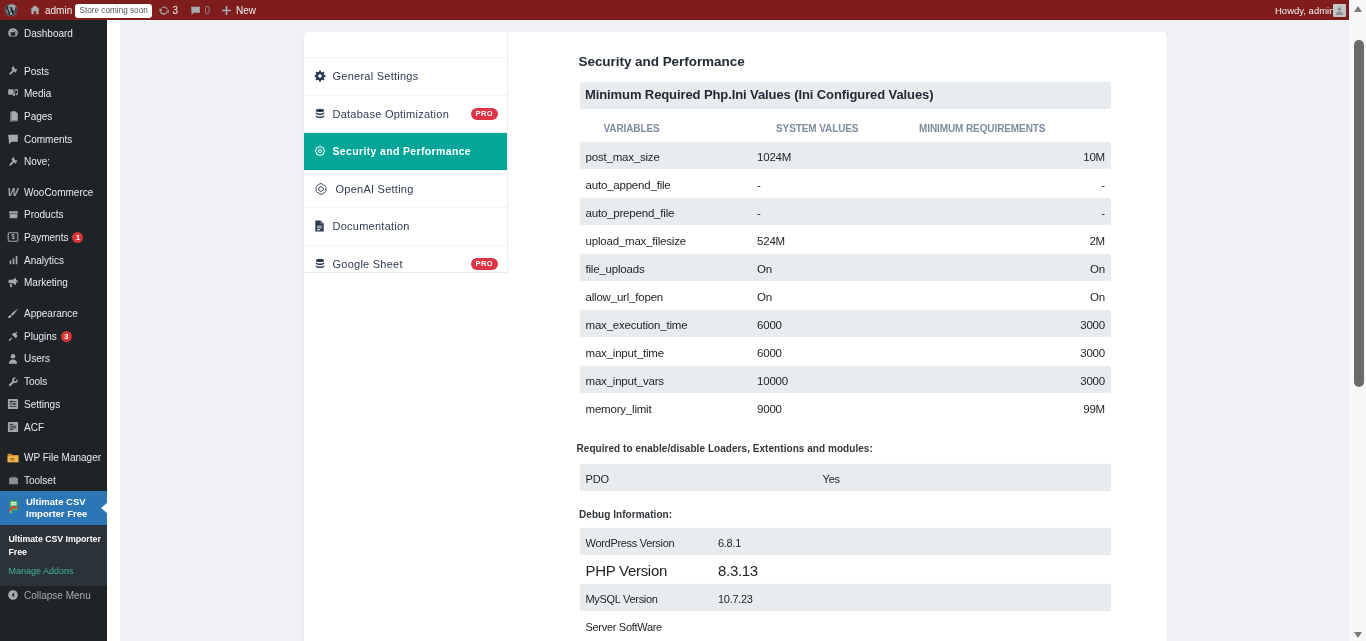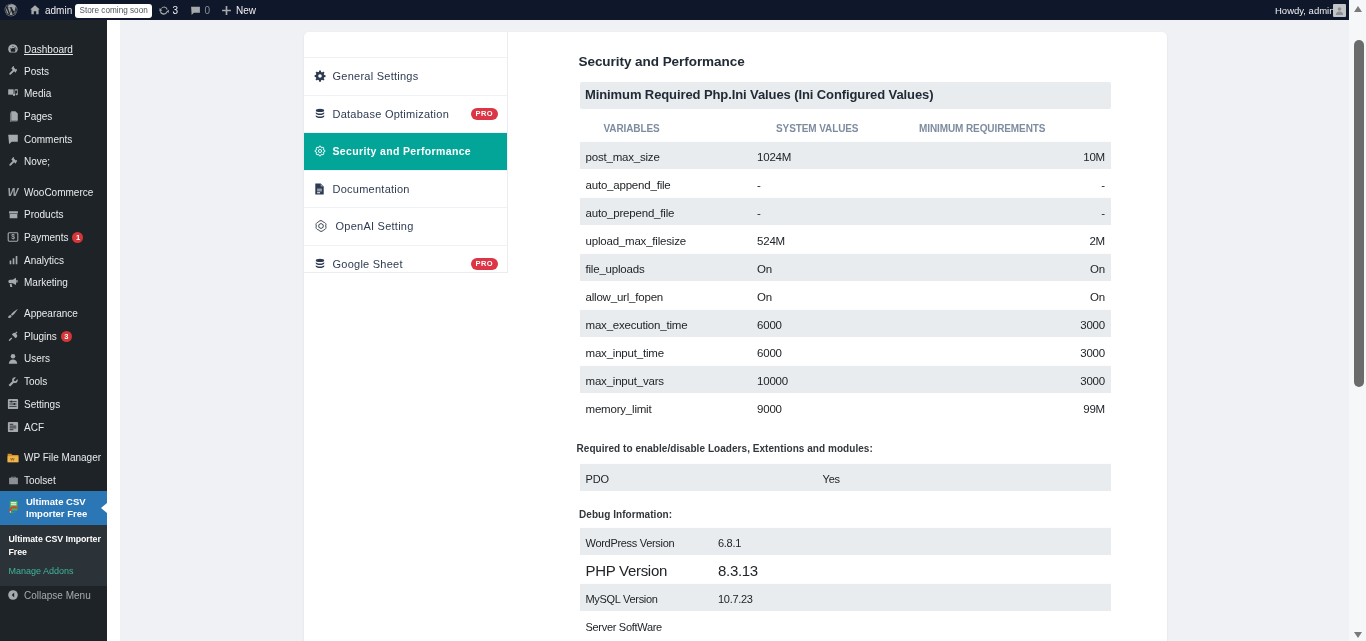--- a/index.html
+++ b/index.html
@@ -1,18 +1,18 @@
 <!DOCTYPE html>
 <html><head>
 <meta charset="utf-8">
 <style>
 * { margin:0; padding:0; box-sizing:border-box; }
 html,body { width:1366px; height:641px; overflow:hidden; font-family:"Liberation Sans", sans-serif; }
 body { position:relative; background:#fff; }
-#adminbar { position:absolute; left:0; top:0; width:1349px; height:20px; background:#0f172a; color:#f0f0f1; font-size:10px; }
+#adminbar { position:absolute; left:0; top:0; width:1349px; height:20px; background:#7f1d1d; color:#f0f0f1; font-size:10px; }
 #adminbar .it { position:absolute; top:0; height:20px; display:flex; align-items:center; }
 #sidebar { position:absolute; left:0; top:20px; width:107px; height:621px; background:#1d2327; color:#f0f0f1; }
 #graybg { position:absolute; left:119.5px; top:20px; width:1229.5px; height:621px; background:#f0f1f4; }
 #card { position:absolute; left:303.5px; top:32px; width:863px; height:640px; background:#fff; border-radius:5px; box-shadow:0 1px 3px rgba(30,40,90,0.08); }
 #tabs { position:absolute; left:0; top:0; width:204.5px; height:241px; border-right:1px solid #e9edf2; border-bottom:1px solid #e9edf2; padding-top:25px; }
 .tab { height:37.5px; border-top:1px solid #eef1f5; display:flex; align-items:center; padding-left:10px; font-size:11px; color:#2e3b52; letter-spacing:0.25px; }
 .tab .tico { width:12px; height:12px; margin-right:7px; display:inline-flex; }
 .tab.active { background:#03a598; color:#fff; font-weight:bold; font-size:10.5px; letter-spacing:0.35px; }
 .pro { margin-left:auto; margin-right:9px; background:#dc3545; color:#fff; font-size:7.5px; font-weight:bold; letter-spacing:0.4px; border-radius:7px; padding:2.5px 5px; line-height:1; }
 #content { position:absolute; left:276px; top:0; width:531.5px; }
@@ -79,21 +79,21 @@
   <div class="it" style="left:1333px;">
       <span id="avatar">
         <svg width="9" height="9" viewBox="0 0 20 20" fill="#8c8f94">
           <circle cx="10" cy="6.5" r="4"></circle>
           <path d="M2 20a8 8 0 0116 0z"></path>
         </svg>
       </span>
     </div>
 </div>
 <div id="sidebar">
-  <div class="mi" style="top:18px;text-decoration:underline;"><span class="mico">
+  <div class="mi" style="top:2px;"><span class="mico">
         <svg width="12" height="12" viewBox="0 0 20 20" fill="#a7aaad">
           <path d="M10 2a8 8 0 00-8 8c0 2.4 1.1 4.6 2.8 6h10.4A8 8 0 0010 2zm0 2.6a1 1 0 110 2 1 1 0 010-2zm-5 5a1 1 0 112 0 1 1 0 01-2 0zm8.3 4.8H6.7a4 4 0 015.2-5.7l1.7-2.4.9.6-1.7 2.5a4 4 0 01.5 5zm1.7-3.8a1 1 0 110-2 1 1 0 010 2z"></path>
         </svg>
       </span>Dashboard</div>
   <div class="mi" style="top:39.7px;"><span class="mico">
         <svg width="12" height="12" viewBox="0 0 20 20" fill="#a7aaad">
           <path d="M10.4 1.5L12 3.1l-.8.8 3.4 3.4.8-.8 1.6 1.6-2.8 4.8-2.3-2.3-4.6 4.6L5 16.5l-1.4-1.4 1.3-2.3 4.6-4.6L7.2 5.9z"></path>
         </svg>
       </span>Posts</div>
   <div class="mi" style="top:62.4px;"><span class="mico">
@@ -224,33 +224,33 @@
             <ellipse cx="10" cy="4" rx="7" ry="2.6"></ellipse>
             <path d="M3 6.5c0 1.4 3.1 2.6 7 2.6s7-1.2 7-2.6V9c0 1.4-3.1 2.6-7 2.6S3 10.4 3 9zM3 11.5c0 1.4 3.1 2.6 7 2.6s7-1.2 7-2.6V14c0 1.4-3.1 2.6-7 2.6S3 15.4 3 14z"></path>
           </svg>
         </span>Database Optimization<span class="pro">PRO</span></div>
     <div class="tab active"><span class="tico">
           <svg width="12" height="12" viewBox="0 0 20 20" fill="none" stroke="#fff" stroke-width="1.6">
             <path d="M8.8 2h2.4l.4 2 1.5.6 1.7-1.1 1.7 1.7-1.1 1.7.6 1.5 2 .4v2.4l-2 .4-.6 1.5 1.1 1.7-1.7 1.7-1.7-1.1-1.5.6-.4 2H8.8l-.4-2-1.5-.6-1.7 1.1-1.7-1.7 1.1-1.7-.6-1.5-2-.4V8.8l2-.4.6-1.5-1.1-1.7 1.7-1.7 1.7 1.1 1.5-.6z"></path>
             <circle cx="10" cy="10" r="2.6"></circle>
           </svg>
         </span>Security and Performance</div>
+    <div class="tab"><span class="tico" style="width:14px;height:14px;margin-right:8px;">
+          <svg width="14" height="14" viewBox="0 0 24 24" fill="none" stroke="#3f4753" stroke-width="1.7">
+            <path d="M12 2.8a4.4 4.4 0 014.1 2.7A4.4 4.4 0 0120 12a4.4 4.4 0 01-3.4 6.6A4.4 4.4 0 0112 21.2a4.4 4.4 0 01-4.1-2.7A4.4 4.4 0 014 12a4.4 4.4 0 013.4-6.6A4.4 4.4 0 0112 2.8z"></path>
+            <path d="M8.3 9.8L12 7.7l3.7 2.1v4.4L12 16.3l-3.7-2.1z"></path>
+          </svg>
+        </span>OpenAI Setting</div>
     <div class="tab"><span class="tico">
           <svg width="11" height="12" viewBox="0 0 18 20">
             <path d="M2 1h9l5 5v13H2z" fill="#2c3a52"></path>
             <path d="M11 1v5h5z" fill="#8f99a8"></path>
             <path d="M5 9.5h8v1.4H5zm0 3h8v1.4H5zm0 3h5v1.4H5z" fill="#fff"></path>
           </svg>
         </span>Documentation</div>
-    <div class="tab"><span class="tico" style="width:14px;height:14px;margin-right:8px;">
-          <svg width="14" height="14" viewBox="0 0 24 24" fill="none" stroke="#3f4753" stroke-width="1.7">
-            <path d="M12 2.8a4.4 4.4 0 014.1 2.7A4.4 4.4 0 0120 12a4.4 4.4 0 01-3.4 6.6A4.4 4.4 0 0112 21.2a4.4 4.4 0 01-4.1-2.7A4.4 4.4 0 014 12a4.4 4.4 0 013.4-6.6A4.4 4.4 0 0112 2.8z"></path>
-            <path d="M8.3 9.8L12 7.7l3.7 2.1v4.4L12 16.3l-3.7-2.1z"></path>
-          </svg>
-        </span>OpenAI Setting</div>
     <div class="tab"><span class="tico">
           <svg width="12" height="12" viewBox="0 0 20 20" fill="#2c3a52">
             <ellipse cx="10" cy="4" rx="7" ry="2.6"></ellipse>
             <path d="M3 6.5c0 1.4 3.1 2.6 7 2.6s7-1.2 7-2.6V9c0 1.4-3.1 2.6-7 2.6S3 10.4 3 9zM3 11.5c0 1.4 3.1 2.6 7 2.6s7-1.2 7-2.6V14c0 1.4-3.1 2.6-7 2.6S3 15.4 3 14z"></path>
           </svg>
         </span>Google Sheet<span class="pro">PRO</span></div>
   </div>
   <div id="content">
     <div class="title">Security and Performance</div>
     <div id="secbar">Minimum Required Php.Ini Values (Ini Configured Values)</div>

